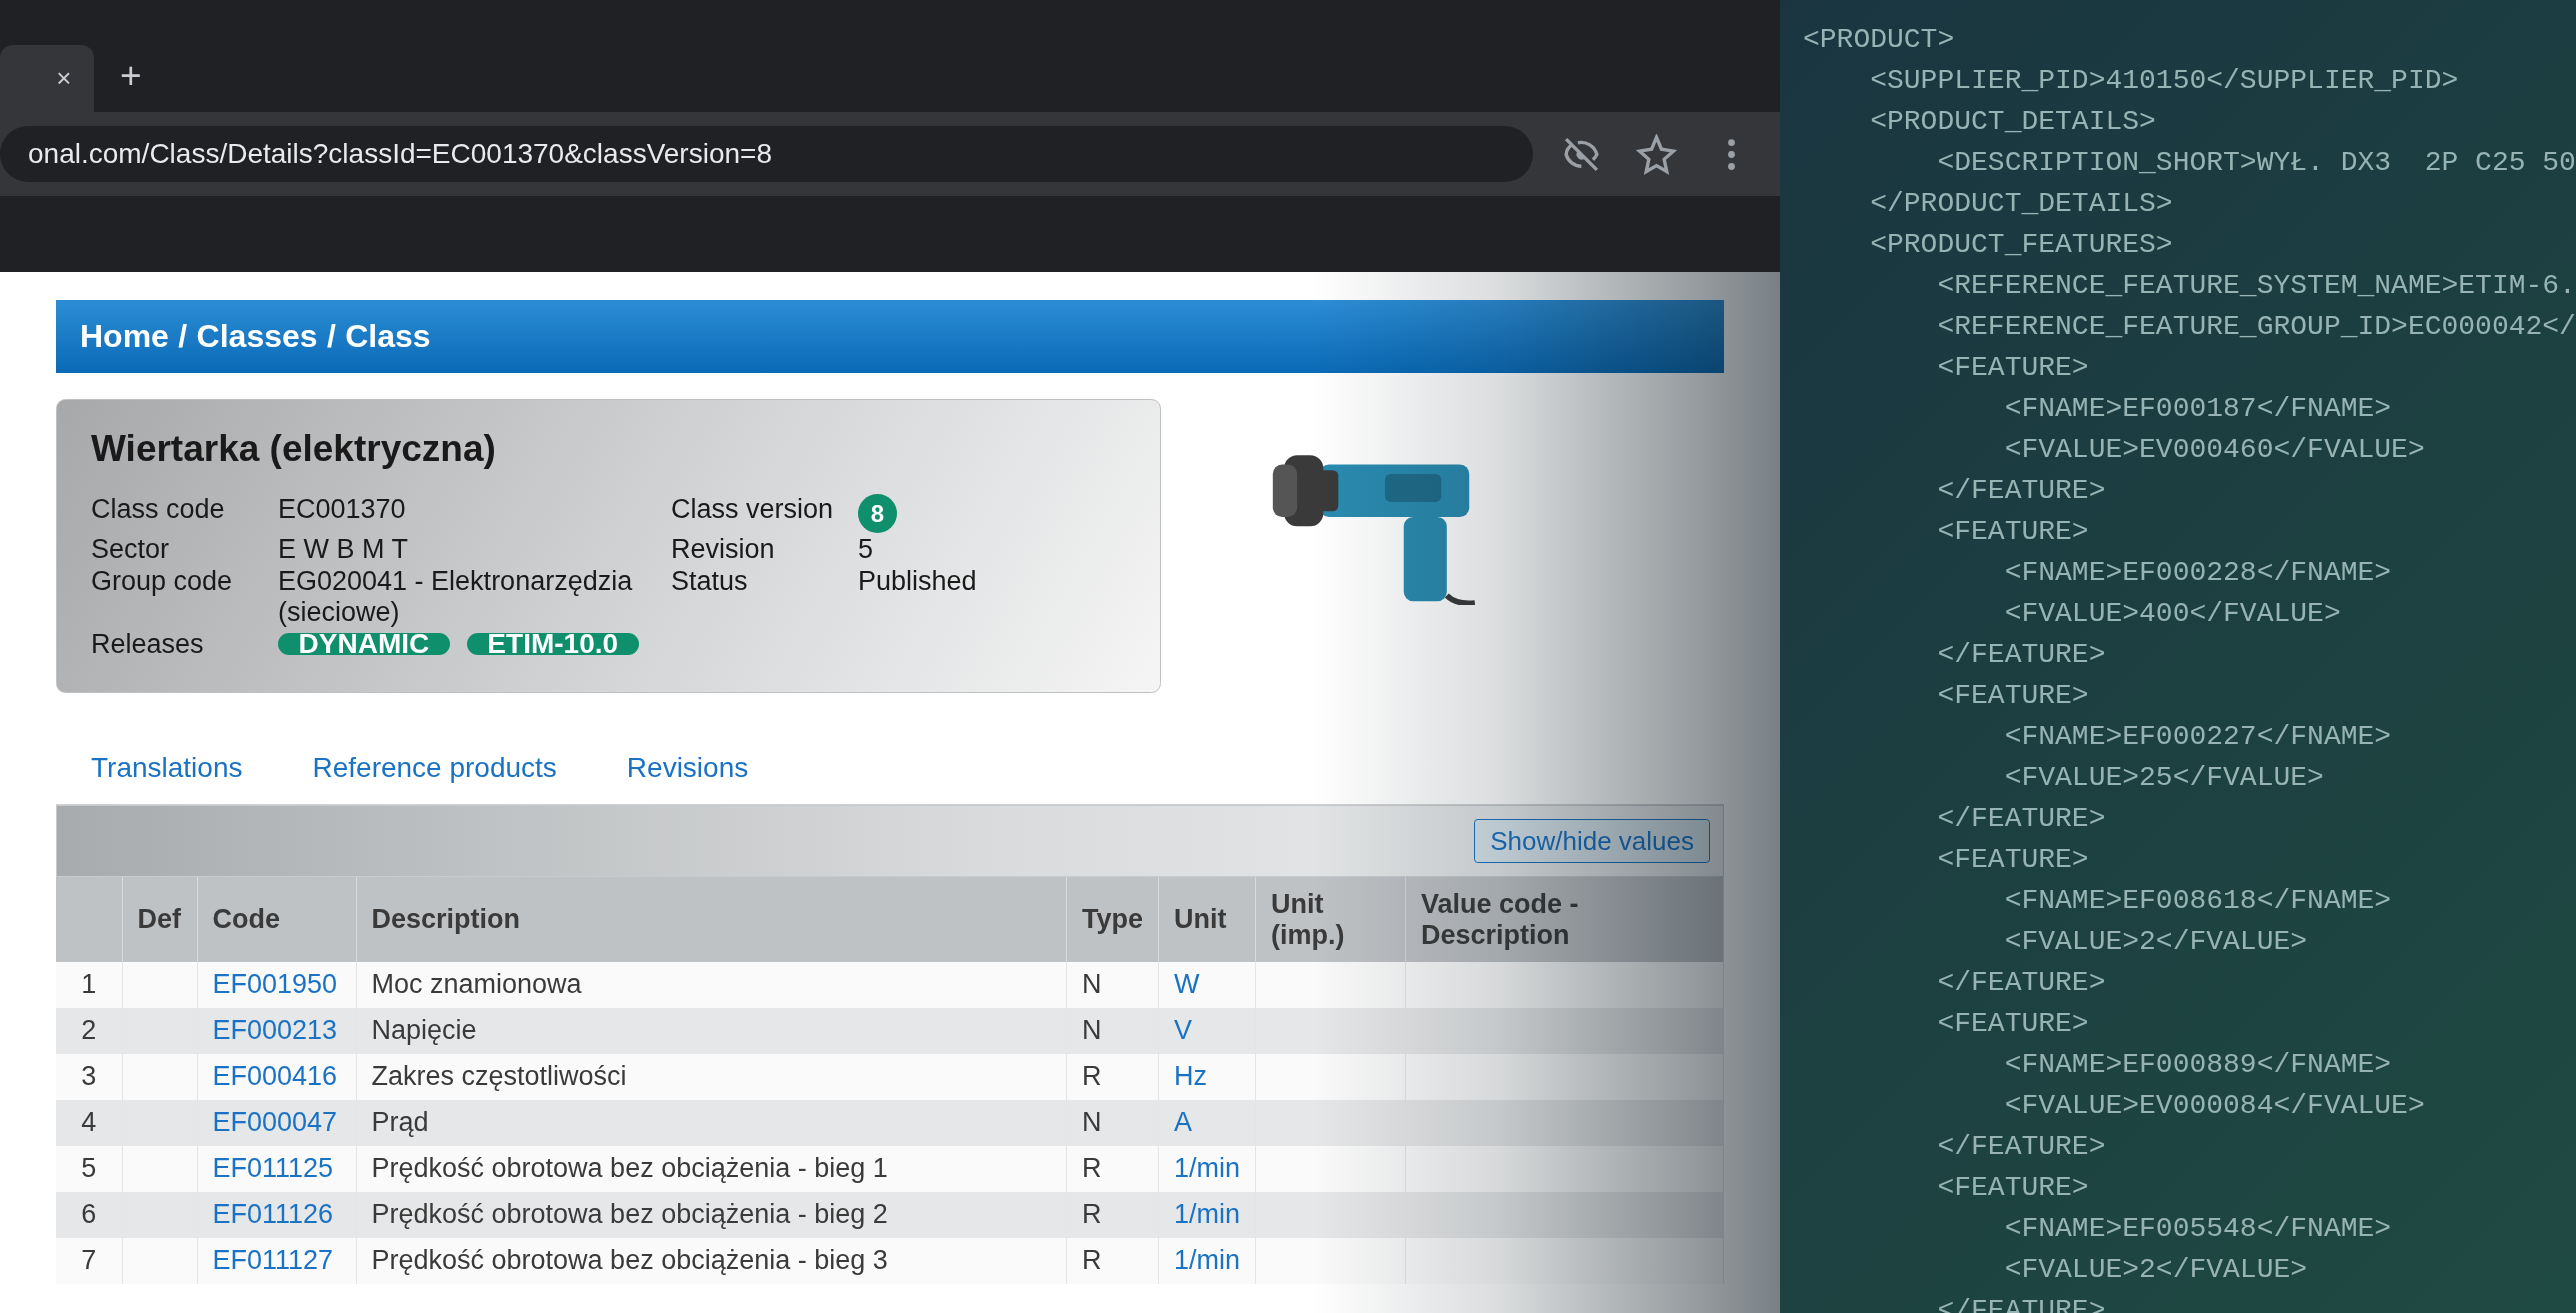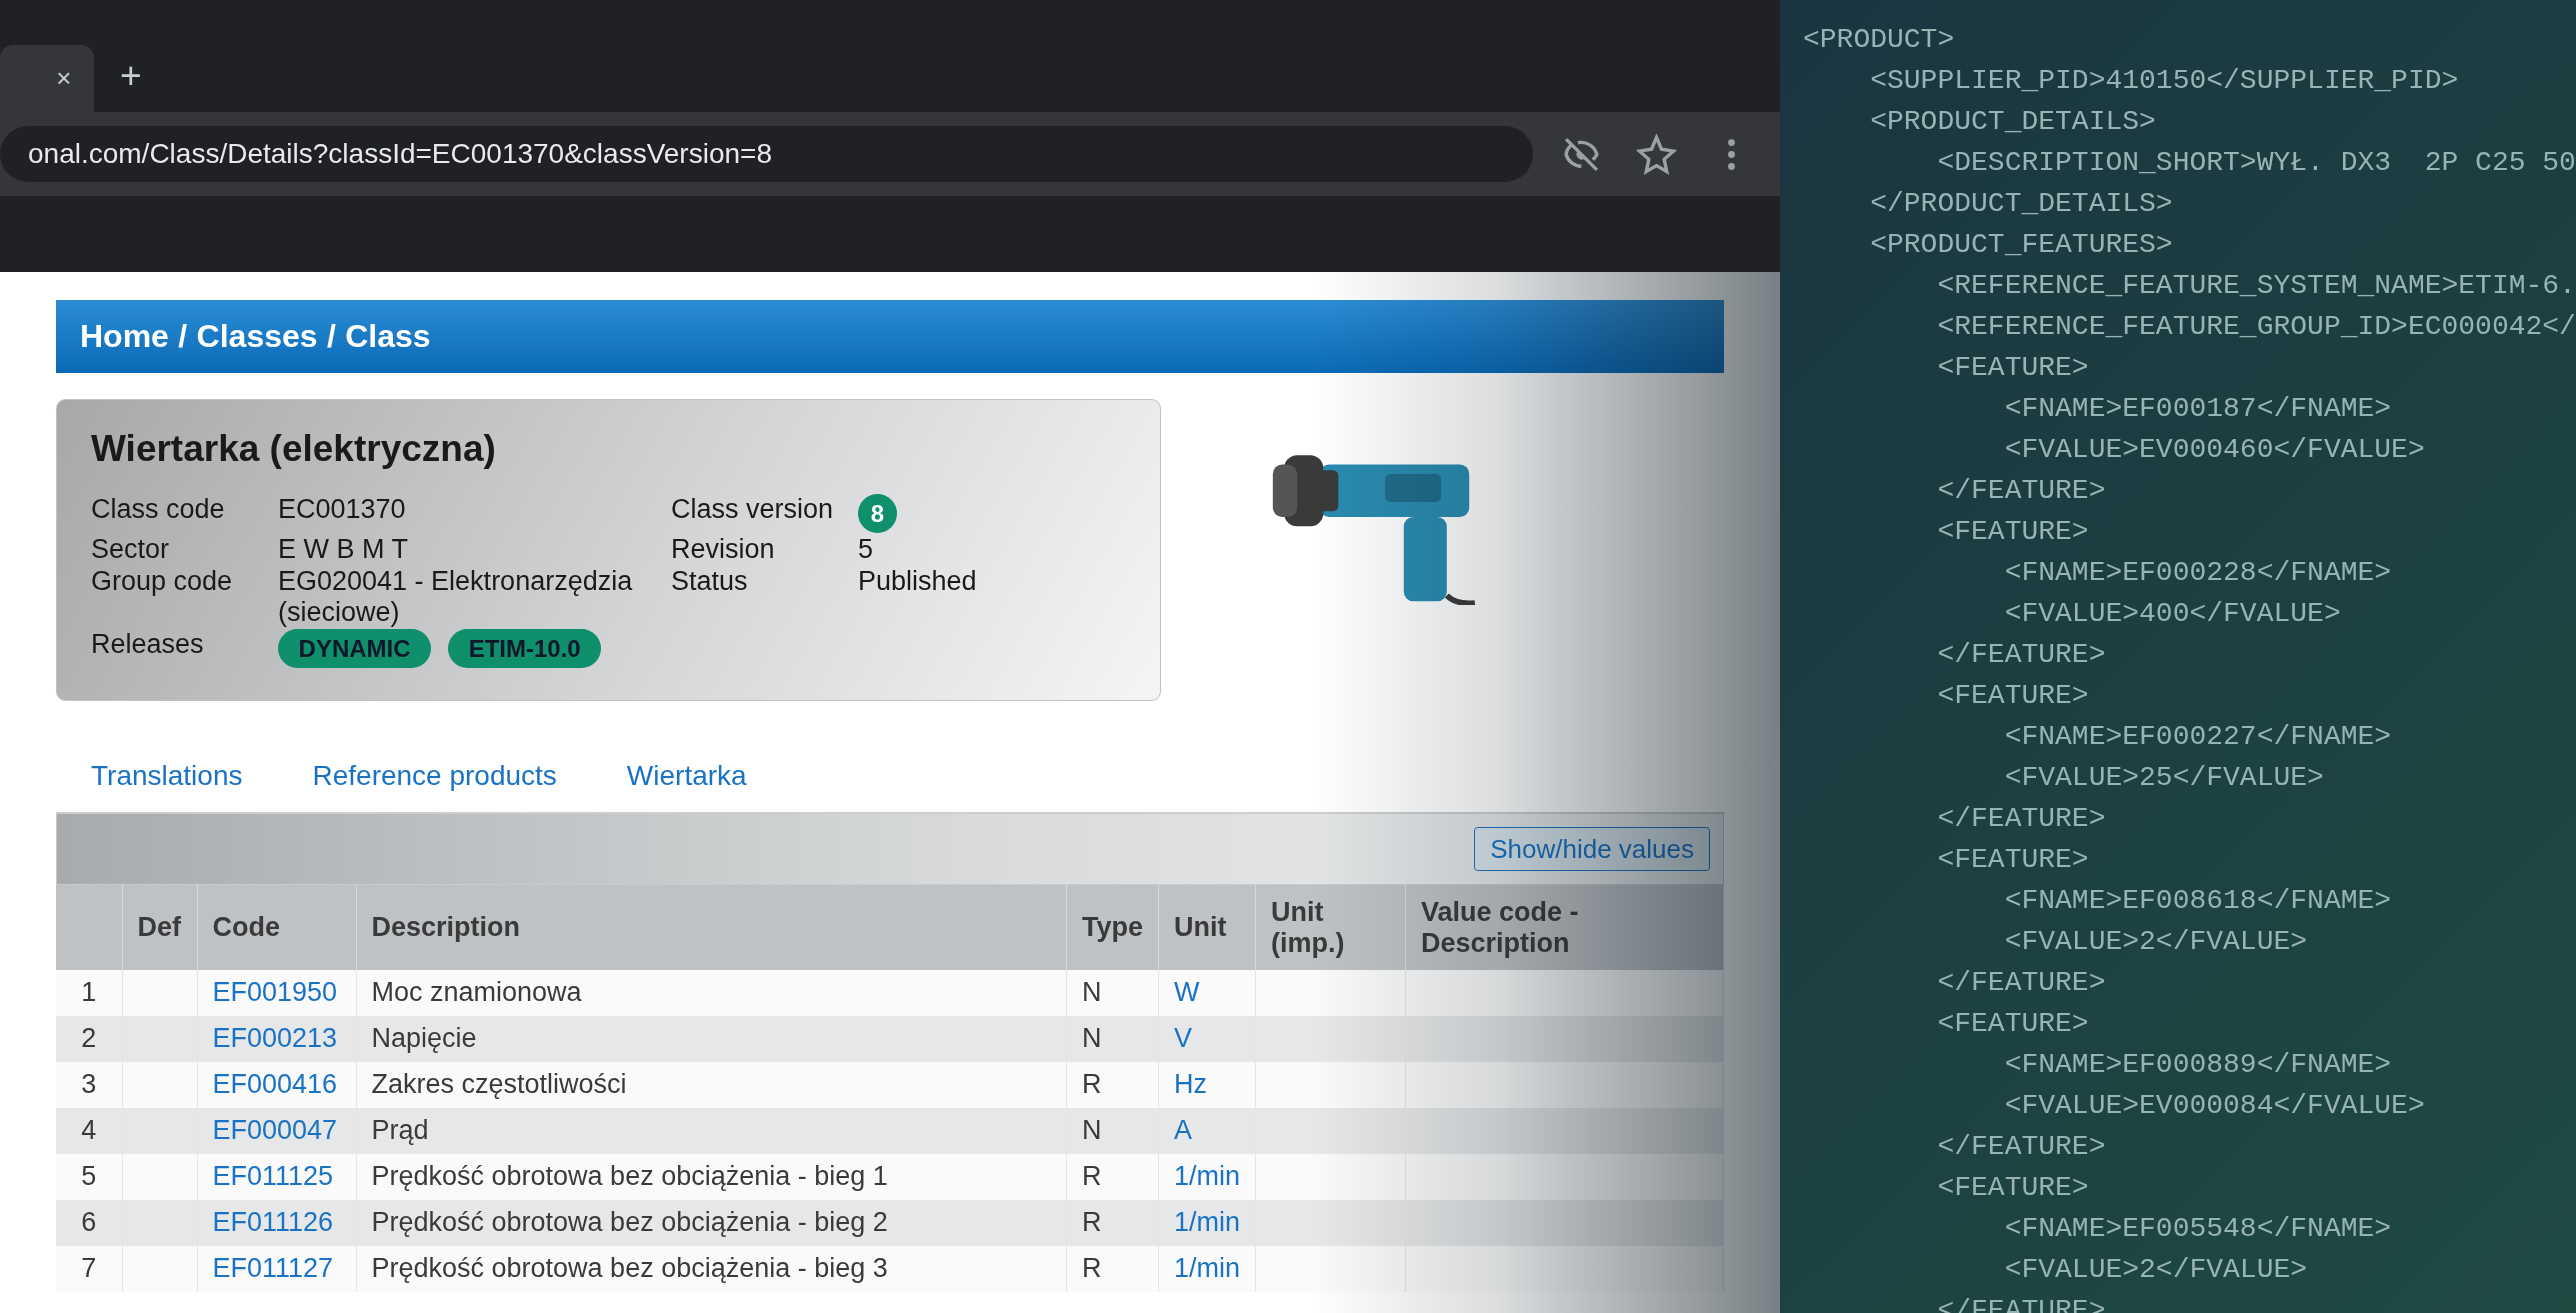--- a/index.html
+++ b/index.html
@@ -165,25 +165,25 @@
   height: 39px;
   border-radius: 19.7px;
   font-weight: 700;
   font-size: 24px;
 }
 .release-badge {
   display: inline-flex;
   align-items: center;
   justify-content: center;
   background: #0f8f6b;
-  color: #0f172a;
-  height: 39px;
+  color: #ffffff;
+  height: 22px;
   border-radius: 19.7px;
   font-weight: 700;
-  font-size: 24px;
+  font-size: 28px;
   padding: 0 20.6px;
   margin-right: 9.4px;
 }
 .product-img {
   width: 318px;
   height: 206px;
   display: flex;
   align-items: center;
   justify-content: center;
 }
@@ -342,21 +342,21 @@
             <path d="M236 170 q 10 10 30 8" stroke="#3a3a3a" stroke-width="6" fill="none"></path>
             <rect x="170" y="40" width="60" height="30" rx="6" fill="#1f6c8a"></rect>
           </g>
         </svg>
       </div>
     </div>
 
     <div class="tabs-row">
       <div class="tab-btn">Translations</div>
       <div class="tab-btn">Reference products</div>
-      <div class="tab-btn">Wiertarka</div>
+      <div class="tab-btn">Revisions</div>
     </div>
 
     <div class="table-wrap">
       <div class="table-toolbar">
         <button class="showhide-btn">Show/hide values</button>
       </div>
       <table class="features">
         <thead>
           <tr>
             <th class="col-idx"></th>

